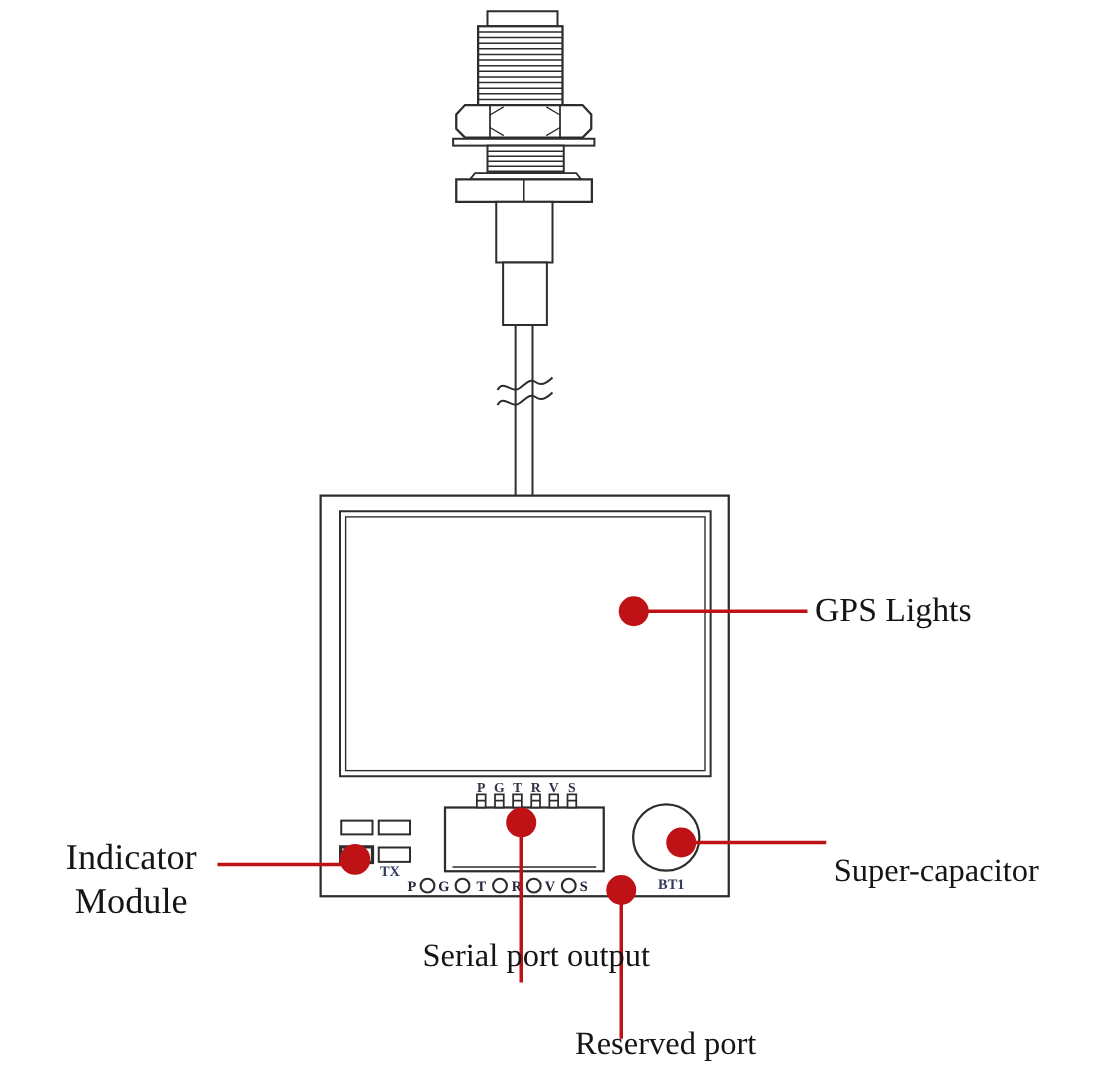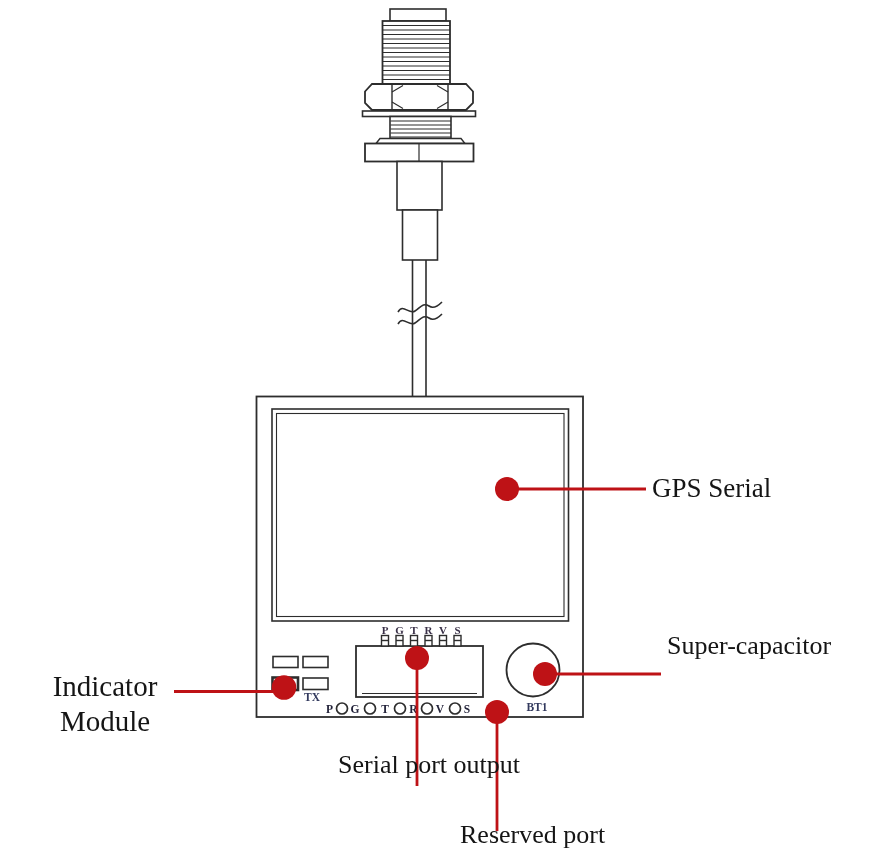--- a/index.html
+++ b/index.html
@@ -11,21 +11,21 @@
     font-family:"Liberation Serif", serif;
   }
   #stage svg{position:absolute;left:0;top:0;}
   .callout-label{
     position:absolute;
     color:#151515;
     font-family:"Liberation Serif", serif;
     white-space:nowrap;
   }
   .lbl-gps      {left:652px;top:473px;font-size:27px;}
-  .lbl-supercap {left:667px;top:631px;font-size:26px;}
+  .lbl-supercap {left:667px;top:682px;font-size:26px;}
   .lbl-indicator{left:38px;top:669px;width:134px;text-align:center;font-size:29px;line-height:35px;white-space:normal;}
   .lbl-serial   {left:316px;top:750px;font-size:26px;margin-left:22px;}
   .lbl-reserved {left:460px;top:820px;font-size:26px;}
   .pcbtxt{font-family:"Liberation Serif", serif;font-weight:bold;}
   .pintxt{font-size:11px;fill:#3a3148;}
   .padtxt{font-size:11.5px;fill:#23233a;}
   .reftxt{font-size:11.5px;fill:#333a5e;}
 </style>
 </head>
 <body>
@@ -142,21 +142,21 @@
     </g>
     <g fill="#be1216" stroke="none">
       <circle cx="507" cy="489" r="12"></circle>
       <circle cx="545" cy="674" r="12"></circle>
       <circle cx="284" cy="687.5" r="12.3"></circle>
       <circle cx="417" cy="658" r="12"></circle>
       <circle cx="497" cy="712" r="12"></circle>
     </g>
   </svg>
 
-  <div class="callout-label lbl-gps">GPS Serial</div>
+  <div class="callout-label lbl-gps">GPS Lights</div>
   <div class="callout-label lbl-supercap">Super-capacitor</div>
   <div class="callout-label lbl-indicator">
     <div>Indicator</div>
     <div>Module</div>
   </div>
   <div class="callout-label lbl-serial">Serial port output</div>
   <div class="callout-label lbl-reserved">Reserved port</div>
 
 </div>
 

